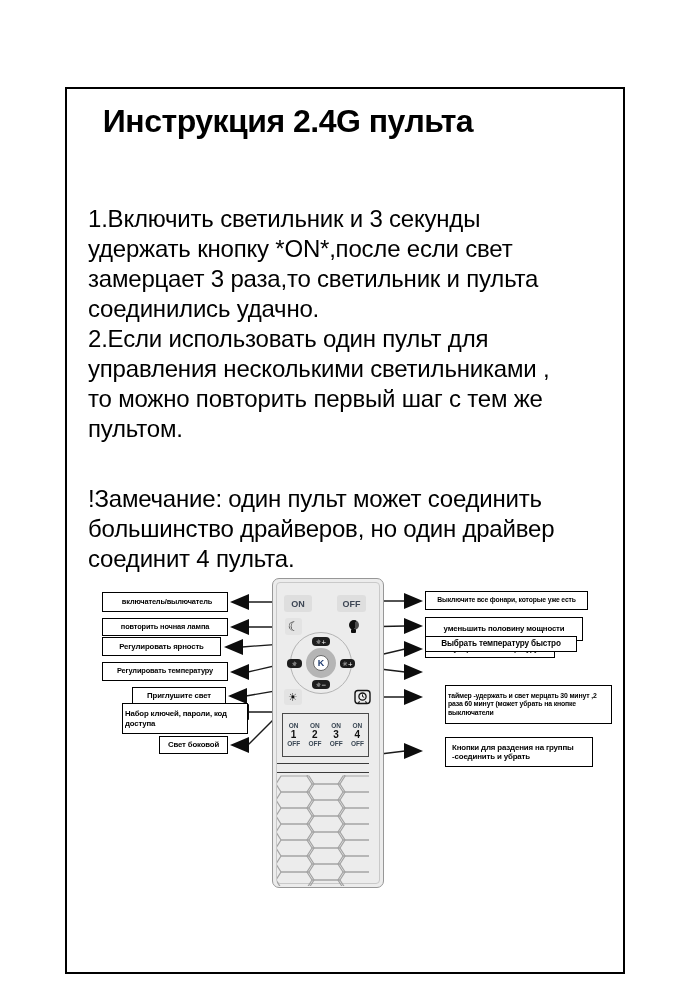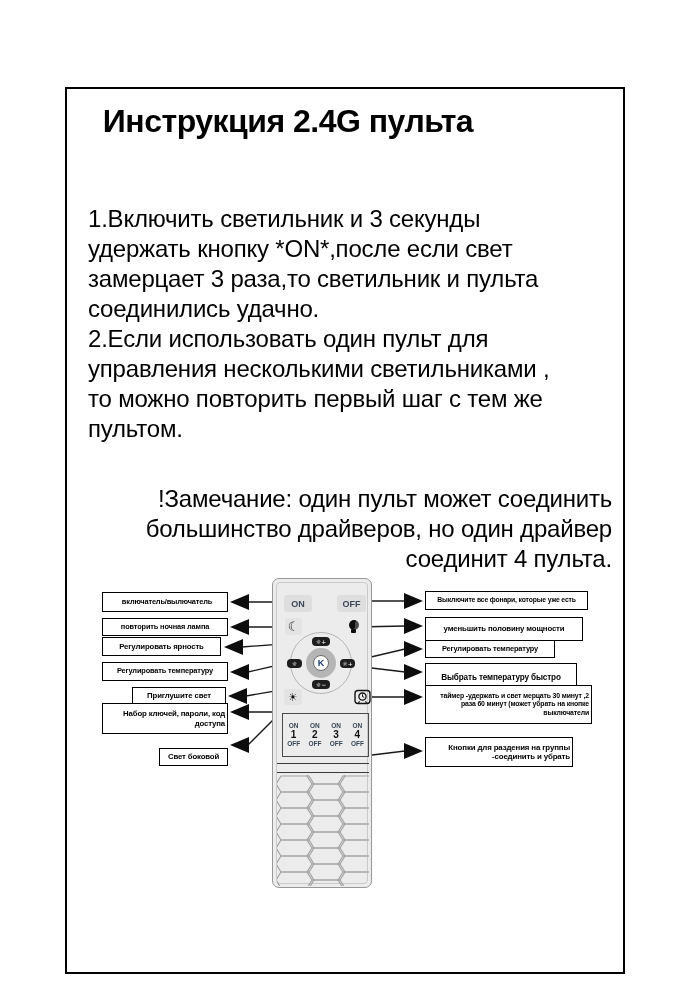--- a/index.html
+++ b/index.html
@@ -13,34 +13,34 @@
   }
   .title{
     position:absolute;left:65px;top:103px;width:446px;text-align:center;
     font-size:32px;font-weight:bold;letter-spacing:-0.5px;
   }
   .para{
     position:absolute;left:88px;width:524px;font-size:24px;line-height:30px;
     white-space:pre-line;letter-spacing:-0.2px;margin-top:32px;
   }
   .para.p1{top:172px;}
-  .para.p2{top:452px;text-align:right;}
+  .para.p2{top:452px;}
 
   
   .lbl{
     position:absolute;background:#fff;border:1px solid #000;
     font-weight:bold;font-size:7.5px;line-height:1.2;letter-spacing:-0.15px;
     display:flex;align-items:center;justify-content:center;text-align:center;
     box-sizing:border-box;padding:1px 2px;
   }
-  .lbl.left-align{justify-content:flex-start;text-align:right;}
+  .lbl.left-align{justify-content:flex-start;text-align:left;margin-left:20px;}
 
   
   .remote{
-    position:absolute;left:272px;top:578px;width:100px;height:310px;
+    position:absolute;left:272px;top:578px;width:112px;height:310px;
     background:#ececec;border:1.6px solid #979797;border-radius:7px;
     box-sizing:border-box;
     padding-left:16px;
   }
   .remote-inner{
     position:absolute;left:3px;top:3px;right:3px;bottom:3px;
     border:1px solid #c9c9c9;border-radius:4px;pointer-events:none;
   }
   .rbtn{
     position:absolute;background:#dedede;border-radius:3px;
@@ -149,26 +149,26 @@
     <polygon points="423,751 404,743 404,759"></polygon>
   </g>
 </svg>
 
 <div class="lbl" style="left:102px;top:592px;width:126px;height:20px;font-size:7.4px;padding-left:6px;">включатель/вылючатель</div>
 <div class="lbl" style="left:102px;top:618px;width:126px;height:18px;font-size:7.4px;">повторить ночная лампа</div>
 <div class="lbl" style="left:102px;top:637px;width:119px;height:19px;font-size:7.8px;">Регулировать ярность</div>
 <div class="lbl" style="left:102px;top:662px;width:126px;height:19px;font-size:7.4px;">Регулировать температуру</div>
 <div class="lbl" style="left:132px;top:687px;width:94px;height:18px;font-size:7.8px;text-align:center;">Приглушите свет</div>
 <div class="lbl left-align" style="left:102px;top:703px;width:126px;height:31px;font-size:7.8px;">Набор ключей, пароли, код доступа</div>
-<div class="lbl" style="left:159px;top:736px;width:69px;height:18px;font-size:7.8px;margin-top:12px;">Свет боковой</div>
+<div class="lbl" style="left:159px;top:736px;width:69px;height:18px;font-size:7.8px;">Свет боковой</div>
 
 <div class="lbl" style="left:425px;top:591px;width:163px;height:19px;font-size:6.8px;">Выключите все фонари, которые уже есть</div>
 <div class="lbl" style="left:425px;top:617px;width:158px;height:24px;font-size:7.8px;">уменьшить половину мощности</div>
 <div class="lbl" style="left:425px;top:640px;width:130px;height:18px;font-size:7.4px;">Регулировать температуру</div>
-<div class="lbl" style="left:425px;top:663px;width:152px;height:30px;font-size:8.2px;">Выбрать температуру быстро</div>
+<div class="lbl" style="left:425px;top:636px;width:152px;height:16px;font-size:8.2px;">Выбрать температуру быстро</div>
 <div class="lbl left-align" style="left:425px;top:685px;width:167px;height:39px;font-size:6.9px;">таймер -удержать и свет мерцать 30 минут ,2 раза 60 минут (может убрать на кнопке выключатели</div>
 <div class="lbl left-align" style="left:425px;top:737px;width:148px;height:30px;font-size:7.9px;padding-left:6px;">Кнопки для раздения на группы -соединить и убрать</div>
 
 <div class="remote">
   <div class="remote-inner"></div>
 
   <div class="rbtn" style="left:11px;top:16px;width:28px;height:17px;">ON</div>
   <div class="rbtn" style="left:64px;top:16px;width:29px;height:17px;">OFF</div>
 
   <div class="icon-btn" style="left:12px;top:39px;width:17px;height:17px;">

